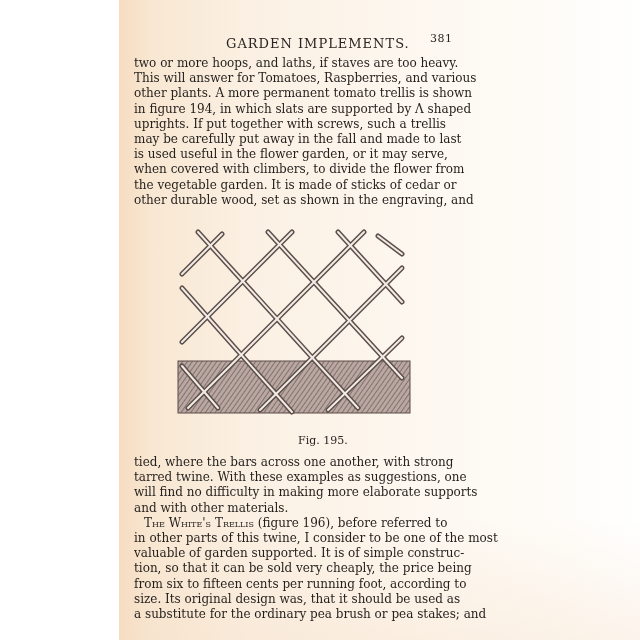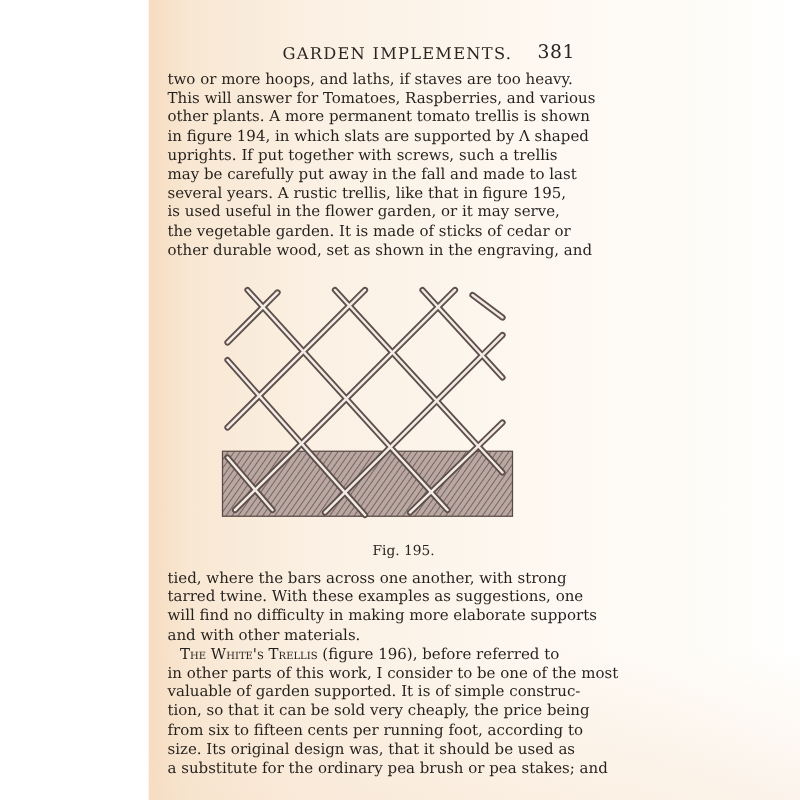--- a/index.html
+++ b/index.html
@@ -8,21 +8,21 @@
     position:absolute; left:119px; top:0; width:521px; height:640px;
     background: linear-gradient(90deg, #f6dcc0 0%, #f8e7d2 6%, #fbf0e3 25%, #fdf7ef 55%, #fefcf8 85%, #ffffff 100%);
   }
   .page::after {
     content:""; position:absolute; left:0; right:0; bottom:0; height:120px;
     background: linear-gradient(180deg, rgba(255,255,255,0) 0%, rgba(246,222,198,0.35) 100%);
     pointer-events:none;
   }
   .header { position:absolute; top:32px; left:120px; width:310px; font-size:11.5px; letter-spacing:0.5px; color:#2a2522; }
   .header .running { position:absolute; left:106px; top:4px; font-size:13px; letter-spacing:1px; }
-  .header .pgnum { position:absolute; left:310px; top:0; font-size:15px;text-align:center; }
+  .header .pgnum { position:absolute; left:310px; top:0; font-size:11px;text-align:center; }
   .text { position:absolute; left:134px; width:312px; color:#231f1c; font-size:12px; line-height:15.2px; }
   .text .line { white-space:nowrap; text-align:justify; text-align-last:justify; display:block; height:15.2px; }
   .text .line.last { text-align-last:left; }
   .text .indent { padding-left:10px; }
   .sc { font-variant:small-caps;margin-top:44px; }
   .fig { position:absolute; left:168px; top:228px; width:244px; height:200px; }
   .caption { position:absolute; top:434px; left:266px; font-size:11px; color:#2a2522;margin-left:32px; }
 </style>
 </head>
 <body>
@@ -34,22 +34,22 @@
   <span class="pgnum">381</span>
 </div>
 
 <div class="text" style="top:56px;">
   <span class="line">two or more hoops, and laths, if staves are too heavy.</span>
   <span class="line">This will answer for Tomatoes, Raspberries, and various</span>
   <span class="line">other plants.  A more permanent tomato trellis is shown</span>
   <span class="line">in figure 194, in which slats are supported by Λ shaped</span>
   <span class="line">uprights.  If put together with screws, such a trellis</span>
   <span class="line">may be carefully put away in the fall and made to last</span>
-  <span class="line">several years.  A rustic trellis, like that in figure 195,</span>
   <span class="line">is used useful in the flower garden, or it may serve,</span>
+  <span class="line">when covered with climbers, to divide the flower from</span>
   <span class="line">the vegetable garden.  It is made of sticks of cedar or</span>
   <span class="line">other durable wood, set as shown in the engraving, and</span>
 </div>
 
 <div class="fig">
   <svg width="244" height="200" viewBox="0 0 244 200">
     <defs>
       <pattern id="hatch" width="4" height="4" patternUnits="userSpaceOnUse" patternTransform="rotate(35)">
         <rect width="4" height="4" fill="#b9a7a2"></rect>
         <line x1="0" y1="0" x2="0" y2="4" stroke="#6d5a56" stroke-width="1.4"></line>
@@ -86,19 +86,19 @@
 </div>
 
 <div class="caption">Fig. 195.</div>
 
 <div class="text" style="top:455px;">
   <span class="line">tied, where the bars across one another, with strong</span>
   <span class="line">tarred twine.  With these examples as suggestions, one</span>
   <span class="line">will find no difficulty in making more elaborate supports</span>
   <span class="line last">and with other materials.</span>
   <span class="line indent"><span class="sc">The White's Trellis</span><span> (figure 196), before referred to</span></span>
-  <span class="line">in other parts of this work, I consider to be one of the most</span>
+  <span class="line">in other parts of this twine, I consider to be one of the most</span>
   <span class="line">valuable of garden supported.  It is of simple construc-</span>
   <span class="line">tion, so that it can be sold very cheaply, the price being</span>
   <span class="line">from six to fifteen cents per running foot, according to</span>
   <span class="line">size.  Its original design was, that it should be used as</span>
   <span class="line">a substitute for the ordinary pea brush or pea stakes; and</span>
 </div>
 
 </body></html>

